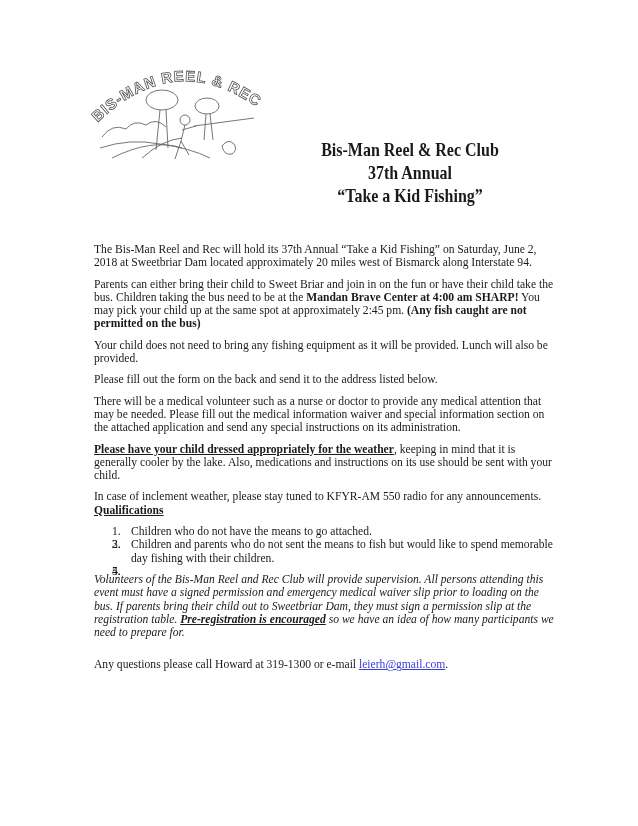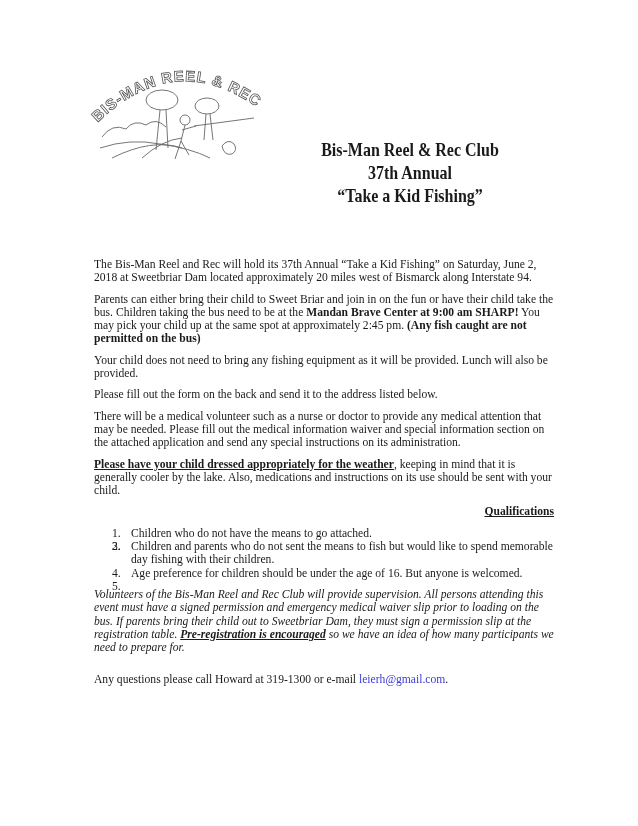--- a/index.html
+++ b/index.html
@@ -1,30 +1,30 @@
 <!DOCTYPE html>
 <html><head>
 <meta charset="utf-8">
 <style>
   html, body { margin:0; padding:0; background:#ffffff; }
   body { width:638px; height:826px; position:relative; overflow:hidden; font-family:"Liberation Serif", serif; color:#1a1a1a; }
   .logo { position:absolute; left:82px; top:62px; width:196px; height:104px; }
   .title { position:absolute; left:290px; top:138px; width:240px; text-align:center; font-family:"Liberation Serif", serif; font-weight:bold; font-size:19.5px; line-height:23px; transform:scaleX(0.82); transform-origin:center top; letter-spacing:0px; }
   .title div { white-space:nowrap; }
-  .body { position:absolute; left:94px; top:258px; width:460px; font-size:11.6px; line-height:13.3px; }
+  .body { position:absolute; left:94px; top:243px; width:460px; font-size:11.6px; line-height:13.3px; }
   .body p { margin:0 0 8px 0; }
   .b { font-weight:bold; }
   .u { text-decoration:underline;text-align:right; }
-  .qual-head { text-align:right; font-weight:bold; text-decoration:underline; margin:0; }
+  .qual-head { text-align:left; font-weight:bold; text-decoration:underline; margin:0; }
   .qual-list { margin:0 0 8px 0; padding:0; list-style:none; }
   .qual-list li { position:relative; padding-left:37px; }
   .qual-list .num { position:absolute; left:18px; }
   .p-weather { margin-bottom:0 !important; }
   .p-volunteers { margin-bottom:19px !important;font-style:italic; }
-  a.email { color:#3b3bd8; }
+  a.email { color:#3b3bd8; text-decoration:underline; }
 </style>
 </head>
 <body>
 
 <div class="logo">
   <svg width="196" height="104" viewBox="0 0 196 104">
     <defs>
       <path id="arc" d="M14,62 Q96,-18 184,52" fill="none"></path>
     </defs>
     <text font-family="Liberation Sans, sans-serif" font-size="15" font-weight="bold" fill="#ffffff" stroke="#555" stroke-width="0.8" letter-spacing="1">
@@ -49,36 +49,37 @@
 
 <div class="title">
   <div>Bis-Man Reel &amp; Rec Club</div>
   <div>37th Annual</div>
   <div>“Take a Kid Fishing”</div>
 </div>
 
 <div class="body">
   <p>The Bis-Man Reel and Rec will hold its 37th Annual “Take a Kid Fishing” on Saturday, June 2, 2018 at Sweetbriar Dam located approximately 20 miles west of Bismarck along Interstate 94.</p>
 
-  <p><span>Parents can either bring their child to Sweet Briar and join in on the fun or have their child take the bus.  Children taking the bus need to be at the </span><span class="b">Mandan Brave Center at 9:00 am SHARP!</span><span> You may pick your child up at the same spot at approximately 2:45 pm. </span><span class="b">(Any fish caught are not permitted on the bus)</span></p>
+  <p><span>Parents can either bring their child to Sweet Briar and join in on the fun or have their child take the bus.  Children taking the bus need to be at the </span><span class="b">Mandan Brave Center at 4:00 am SHARP!</span><span> You may pick your child up at the same spot at approximately 2:45 pm. </span><span class="b">(Any fish caught are not permitted on the bus)</span></p>
 
   <p>Your child does not need to bring any fishing equipment as it will be provided.  Lunch will also be provided.</p>
 
   <p>Please fill out the form on the back and send it to the address listed below.</p>
 
   <p>There will be a medical volunteer such as a nurse or doctor to provide any medical attention that may be needed.  Please fill out the medical information waiver and special information section on the attached application and send any special instructions on its administration.</p>
 
   <p><span class="b u">Please have your child dressed appropriately for the weather</span><span>, keeping in mind that it is generally cooler by the lake.  Also, medications and instructions on its use should be sent with your child.</span></p>
 
+  <p class="p-weather">In case of inclement weather, please stay tuned to KFYR-AM 550 radio for any announcements.</p>
 
   <p class="qual-head">Qualifications</p>
   <ol class="qual-list">
     <li><span class="num">1.</span><span>Children who do not have the means to go attached.</span></li>
     <li><span class="num">2.</span></li>
     <li><span class="num">3.</span><span>Children and parents who do not sent the means to fish but would like to spend memorable day fishing with their children.</span></li>
-    <li><span class="num">4.</span><span>Age preference for children should be under the age of 16.  But anyone is welcomed.</span></li>
+    <li><span class="num">4.</span></li>
     <li><span class="num">5.</span></li>
   </ol>
 
   <p class="p-volunteers"><span>Volunteers of the Bis-Man Reel and Rec Club will provide supervision.  All persons attending this event must have a signed permission and emergency medical waiver slip prior to loading on the bus.  If parents bring their child out to Sweetbriar Dam, they must sign a permission slip at the registration table.  </span><span class="b u">Pre-registration is encouraged</span><span> so we have an idea of how many participants we need to prepare for.</span></p>
 
   <p><span>Any questions please call Howard at 319-1300 or e-mail </span><a class="email">leierh@gmail.com</a><span>.</span></p>
 </div>
 
 </body></html>

